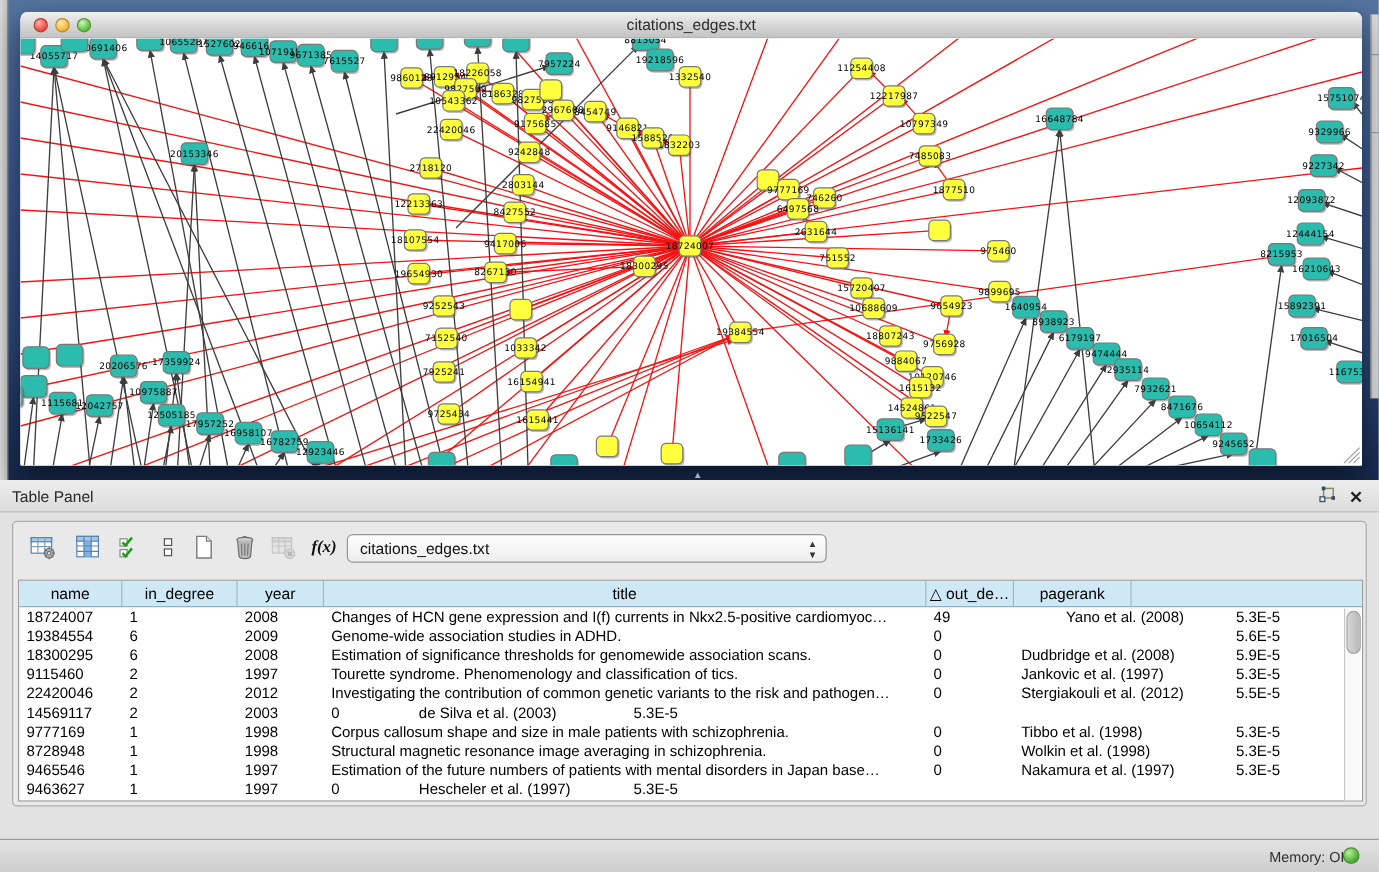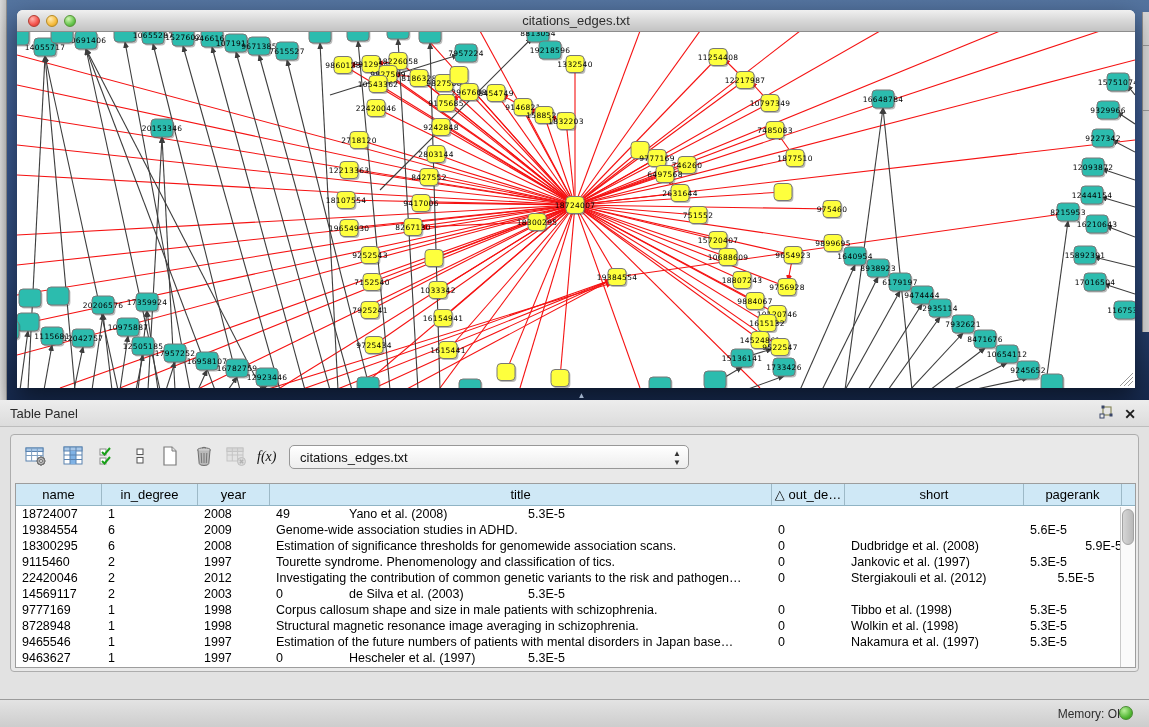--- a/index.html
+++ b/index.html
@@ -37,21 +37,21 @@
   .hdr-btn.float { right:34px; }
   .hdr-btn.close { right:10px; font-size:14px; font-weight:bold; color:#1c1c1c; line-height:18px; }
 
   .tcontainer { position:absolute; left:10px; top:34px; width:1129px; height:238px;
      border:1px solid #adadad; border-radius:4px; background:#e9e9e9; }
 
   .toolbar { position:absolute; left:0; top:0; width:100%; height:44px; }
   .tool { position:absolute; top:9px; width:26px; height:26px; }
   .tool svg { display:block; margin:1px auto; }
   .tool.disabled { opacity:.45; }
-  .fx { font-family:"Liberation Serif", serif; font-style:italic; font-weight:normal; font-size:14px; color:#111; line-height:26px; }
+  .fx { font-family:"Liberation Serif", serif; font-style:italic; font-weight:bold; font-size:14px; color:#111; line-height:26px; text-align:center; }
 
   .tselect { position:absolute; left:278px; top:10px; width:400px; height:24px; border:1px solid #979797; border-radius:5px;
      background:linear-gradient(180deg,#ffffff,#ededed); }
   .tselect .val { position:absolute; left:10px; top:4px; font-size:13px; color:#111; }
   .tselect .arrows { position:absolute; right:7px; top:3px; font-size:8px; color:#333; line-height:9px; text-align:center; }
 
   .dtable { position:absolute; left:4px; top:48px; width:1121px; height:185px; background:#fff; border:1px solid #9d9d9d; overflow:hidden; }
   .thead { display:flex; height:22px; background:#cfe8f6; border-bottom:1px solid #8fb3c4; }
   .th { font-size:13px; color:#000; text-align:center; line-height:21px; border-right:1px solid #9db9c7;
         overflow:hidden; white-space:nowrap; flex:none; }
@@ -706,67 +706,67 @@
         </div>
       </div>
 
       <div class="dtable">
         <div class="thead" id="thead">
             <div class="th" style="width: 86px;">name</div>
             <div class="th" style="width: 96px;">in_degree</div>
             <div class="th" style="width: 72px;">year</div>
             <div class="th" style="width: 502px;">title</div>
             <div class="th" style="width: 73px;">△ out_de…</div>
-            <div class="th" style="width: 179px;">short</div>
             <div class="th" style="width: 98px;">pagerank</div>
           </div>
         <div class="tbody" id="tbody">
             <div class="tr">
               <div class="td" style="width: 86px;">18724007</div>
               <div class="td" style="width: 96px;">1</div>
               <div class="td" style="width: 72px;">2008</div>
+              <div class="td" style="width: 502px;">Changes of HCN gene expression and I(f) currents in Nkx2.5-positive cardiomyoc…</div>
               <div class="td" style="width: 73px;">49</div>
-              <div class="td" style="width: 179px;">Yano et al. (2008)</div>
+              <div class="td" style="width: 179px; text-align: center;">Yano et al. (2008)</div>
               <div class="td" style="width: 98px;">5.3E-5</div>
             </div>
             <div class="tr">
               <div class="td" style="width: 86px;">19384554</div>
               <div class="td" style="width: 96px;">6</div>
               <div class="td" style="width: 72px;">2009</div>
               <div class="td" style="width: 502px;">Genome-wide association studies in ADHD.</div>
               <div class="td" style="width: 73px;">0</div>
               <div class="td" style="width: 179px; margin-top: 32px;">Franke et al. (2009)</div>
               <div class="td" style="width: 98px;">5.6E-5</div>
             </div>
             <div class="tr">
               <div class="td" style="width: 86px;">18300295</div>
               <div class="td" style="width: 96px;">6</div>
               <div class="td" style="width: 72px;">2008</div>
               <div class="td" style="width: 502px;">Estimation of significance thresholds for genomewide association scans.</div>
               <div class="td" style="width: 73px;">0</div>
               <div class="td" style="width: 179px;">Dudbridge et al. (2008)</div>
-              <div class="td" style="width: 98px; text-align: right;">5.9E-5</div>
+              <div class="td" style="width: 98px;">5.9E-5</div>
             </div>
             <div class="tr">
               <div class="td" style="width: 86px;">9115460</div>
               <div class="td" style="width: 96px;">2</div>
               <div class="td" style="width: 72px;">1997</div>
               <div class="td" style="width: 502px;">Tourette syndrome. Phenomenology and classification of tics.</div>
               <div class="td" style="width: 73px;">0</div>
               <div class="td" style="width: 179px;">Jankovic et al. (1997)</div>
               <div class="td" style="width: 98px;">5.3E-5</div>
             </div>
             <div class="tr">
               <div class="td" style="width: 86px;">22420046</div>
               <div class="td" style="width: 96px;">2</div>
               <div class="td" style="width: 72px;">2012</div>
               <div class="td" style="width: 502px;">Investigating the contribution of common genetic variants to the risk and pathogen…</div>
               <div class="td" style="width: 73px;">0</div>
               <div class="td" style="width: 179px;">Stergiakouli et al. (2012)</div>
-              <div class="td" style="width: 98px; text-align: center;">5.5E-5</div>
+              <div class="td" style="width: 98px;">5.5E-5</div>
             </div>
             <div class="tr">
               <div class="td" style="width: 86px;">14569117</div>
               <div class="td" style="width: 96px;">2</div>
               <div class="td" style="width: 72px;">2003</div>
               <div class="td" style="width: 73px;">0</div>
               <div class="td" style="width: 179px;">de Silva et al. (2003)</div>
               <div class="td" style="width: 98px;">5.3E-5</div>
             </div>
             <div class="tr">

